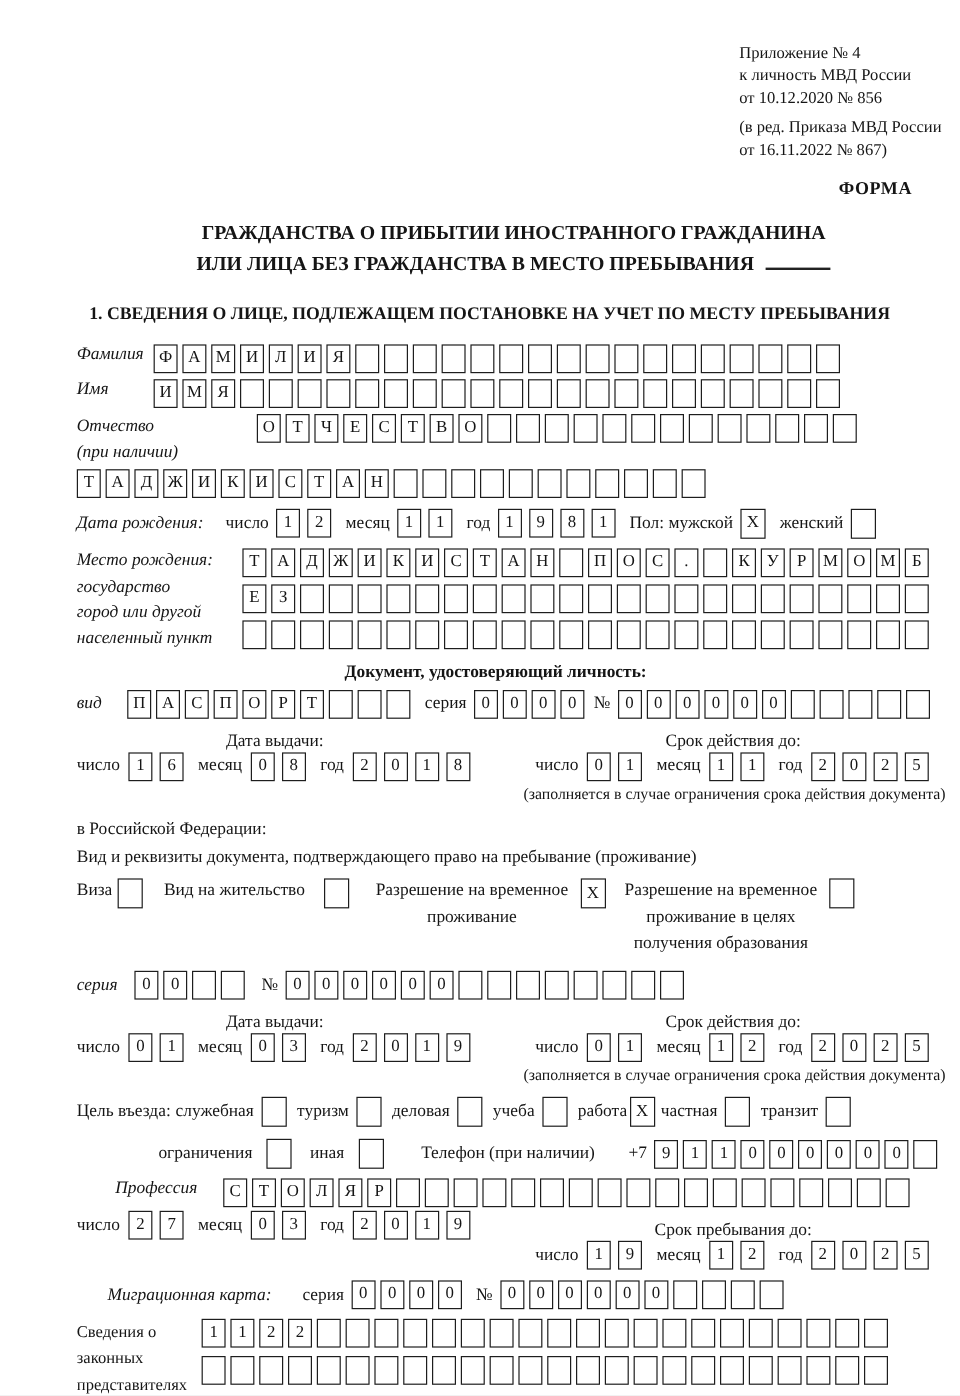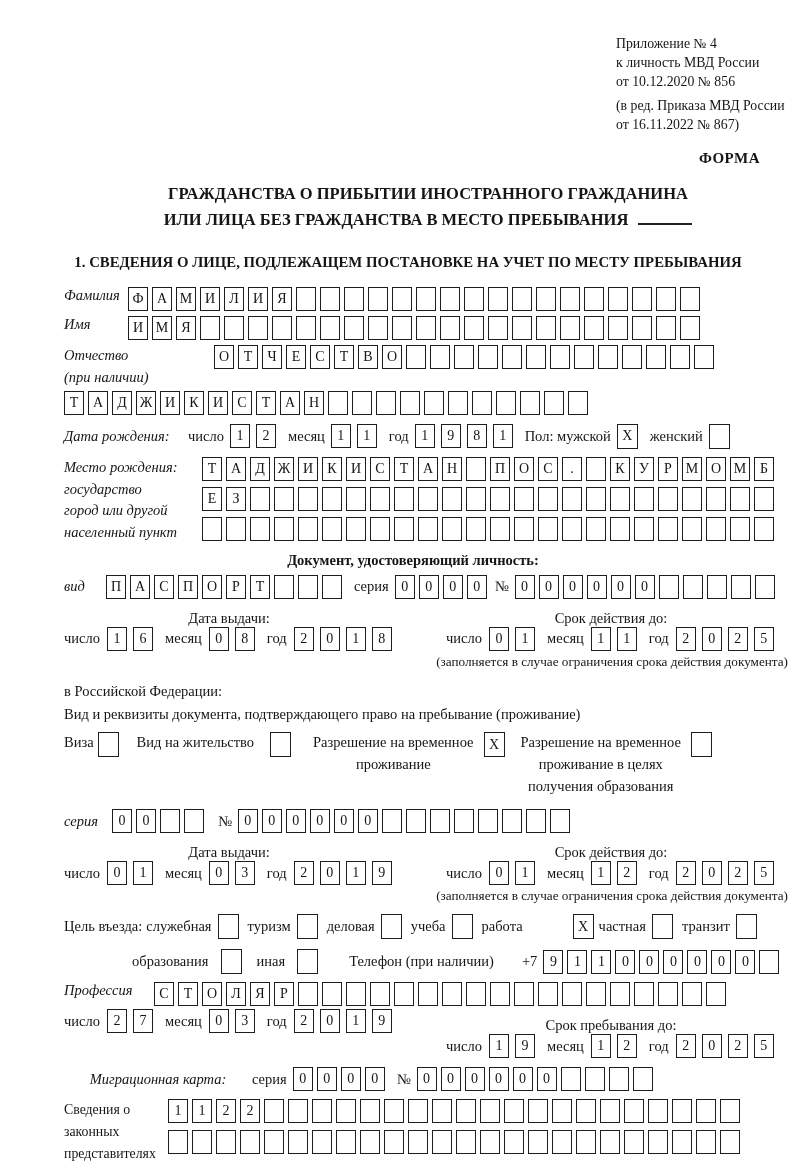--- a/index.html
+++ b/index.html
@@ -513,37 +513,37 @@
       <span class="checkbox"></span>
     </span>
     <span class="purpose-item">
       <span>деловая</span>
       <span class="checkbox"></span>
     </span>
     <span class="purpose-item">
       <span>учеба</span>
       <span class="checkbox"></span>
     </span>
-    <span class="purpose-item" style="margin-right:5px;gap:48px;">
+    <span class="purpose-item" style="margin-right:5px;">
       <span>работа</span>
       <span class="checkbox" style="margin-left:2px;">X</span>
     </span>
     <span class="purpose-item">
       <span>частная</span>
       <span class="checkbox"></span>
     </span>
     <span class="purpose-item">
       <span>транзит</span>
       <span class="checkbox"></span>
     </span>
   </div>
 
   <div class="purpose-row" style="margin-left:68px;">
     <span class="purpose-item">
-      <span>образования</span>
+      <span>ограничения</span>
       <span class="checkbox" style="margin-left:12px;"></span>
     </span>
     <span class="purpose-item" style="margin-left:6px;">
       <span>иная</span>
       <span class="checkbox" style="margin-left:12px;"></span>
     </span>
     <span style="margin-left:22px;">Телефон (при наличии)</span>
     <span style="margin-left:28px;margin-right:6px;">+7</span>
     <span class="cellrow">
         <span class="cell">9</span>
@@ -553,21 +553,21 @@
         <span class="cell">0</span>
         <span class="cell">0</span>
         <span class="cell">0</span>
         <span class="cell">0</span>
         <span class="cell">0</span>
         <span class="cell"></span>
       </span>
   </div>
 
   <div class="frow" style="margin-top:8px;">
-    <span class="lbl" style="width:90px;">Профессия</span>
+    <span class="lbl" style="width:90px;margin-left:32px;">Профессия</span>
     <span class="cellrow">
         <span class="cell">С</span>
         <span class="cell">Т</span>
         <span class="cell">О</span>
         <span class="cell">Л</span>
         <span class="cell">Я</span>
         <span class="cell">Р</span>
         <span class="cell"></span>
         <span class="cell"></span>
         <span class="cell"></span>

